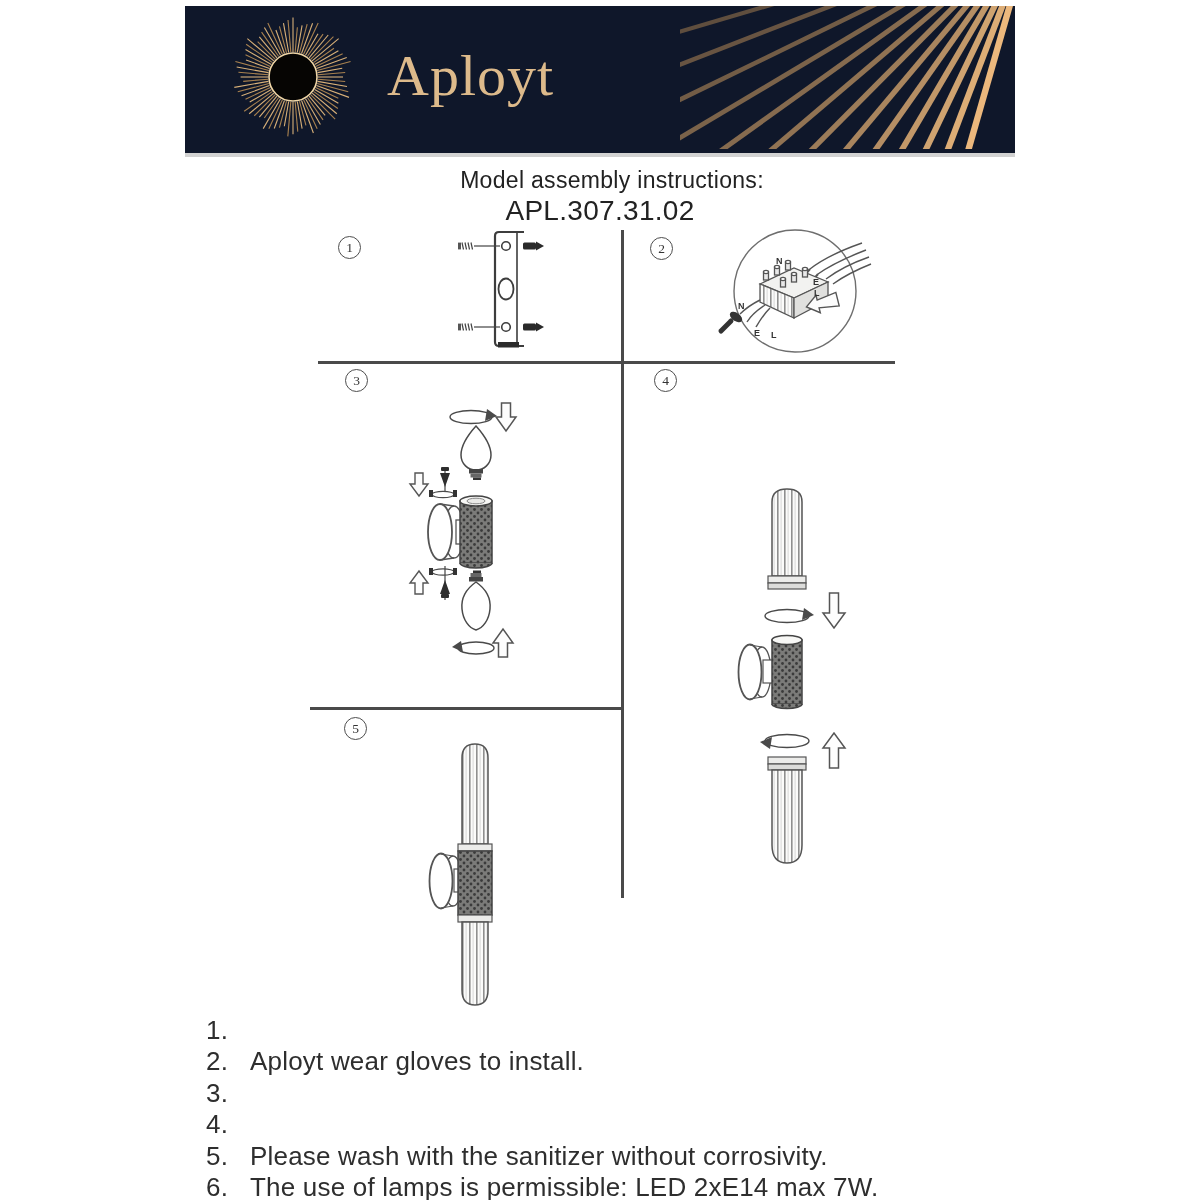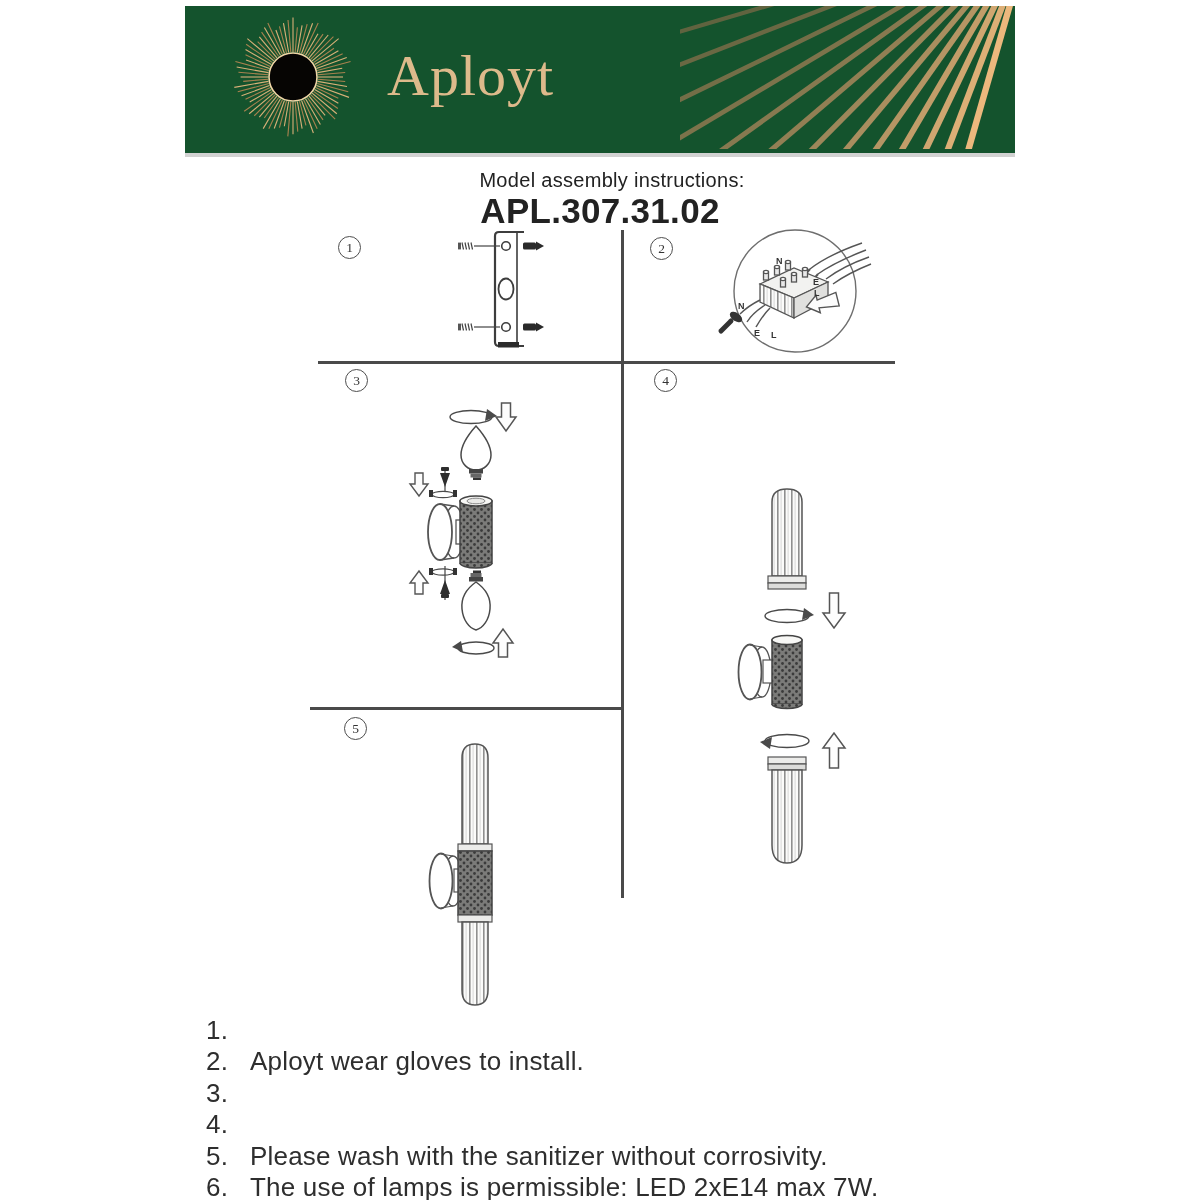--- a/index.html
+++ b/index.html
@@ -5,35 +5,35 @@
   html,body{margin:0;padding:0;}
   body{
     width:1200px;height:1200px;position:relative;background:#ffffff;
     font-family:"Liberation Sans", sans-serif;overflow:hidden;
   }
   .page{position:absolute;inset:0;}
 
   
   .banner{
     position:absolute;left:185px;top:6px;width:830px;height:147px;
-    background:#14532d;border-bottom:4px solid #d2d2d2;overflow:hidden;
+    background:#0f172a;border-bottom:4px solid #d2d2d2;overflow:hidden;
   }
   .banner svg{position:absolute;display:block;}
   #starburst{left:0;top:0;}
   #rays{right:0;top:0;}
   .brand{
     position:absolute;left:202px;top:34px;
     font-family:"Liberation Serif", serif;
     font-size:58px;line-height:72px;color:#ddba8b;letter-spacing:1px;
   }
 
   
   .title-block{position:absolute;left:0;top:164px;width:1200px;text-align:center;color:#222;}
-  .title-main{font-size:20px;line-height:32px;font-weight:500;letter-spacing:.3px;padding-left:24px;}
-  .title-model{font-size:35px;line-height:30px;font-weight:700;letter-spacing:.3px;}
+  .title-main{font-size:23px;line-height:32px;font-weight:500;letter-spacing:.3px;padding-left:24px;}
+  .title-model{font-size:28px;line-height:30px;font-weight:400;letter-spacing:.3px;}
 
   
   .vline{position:absolute;left:621px;top:230px;width:2.6px;height:668px;background:#4a4a4a;}
   .hline1{position:absolute;left:318px;top:361px;width:577px;height:2.6px;background:#4a4a4a;}
   .hline2{position:absolute;left:310px;top:707px;width:312px;height:2.6px;background:#4a4a4a;}
 
   
   .marker{
     position:absolute;width:21px;height:21px;border:1.6px solid #4e4e4e;border-radius:50%;
     display:flex;align-items:center;justify-content:center;

